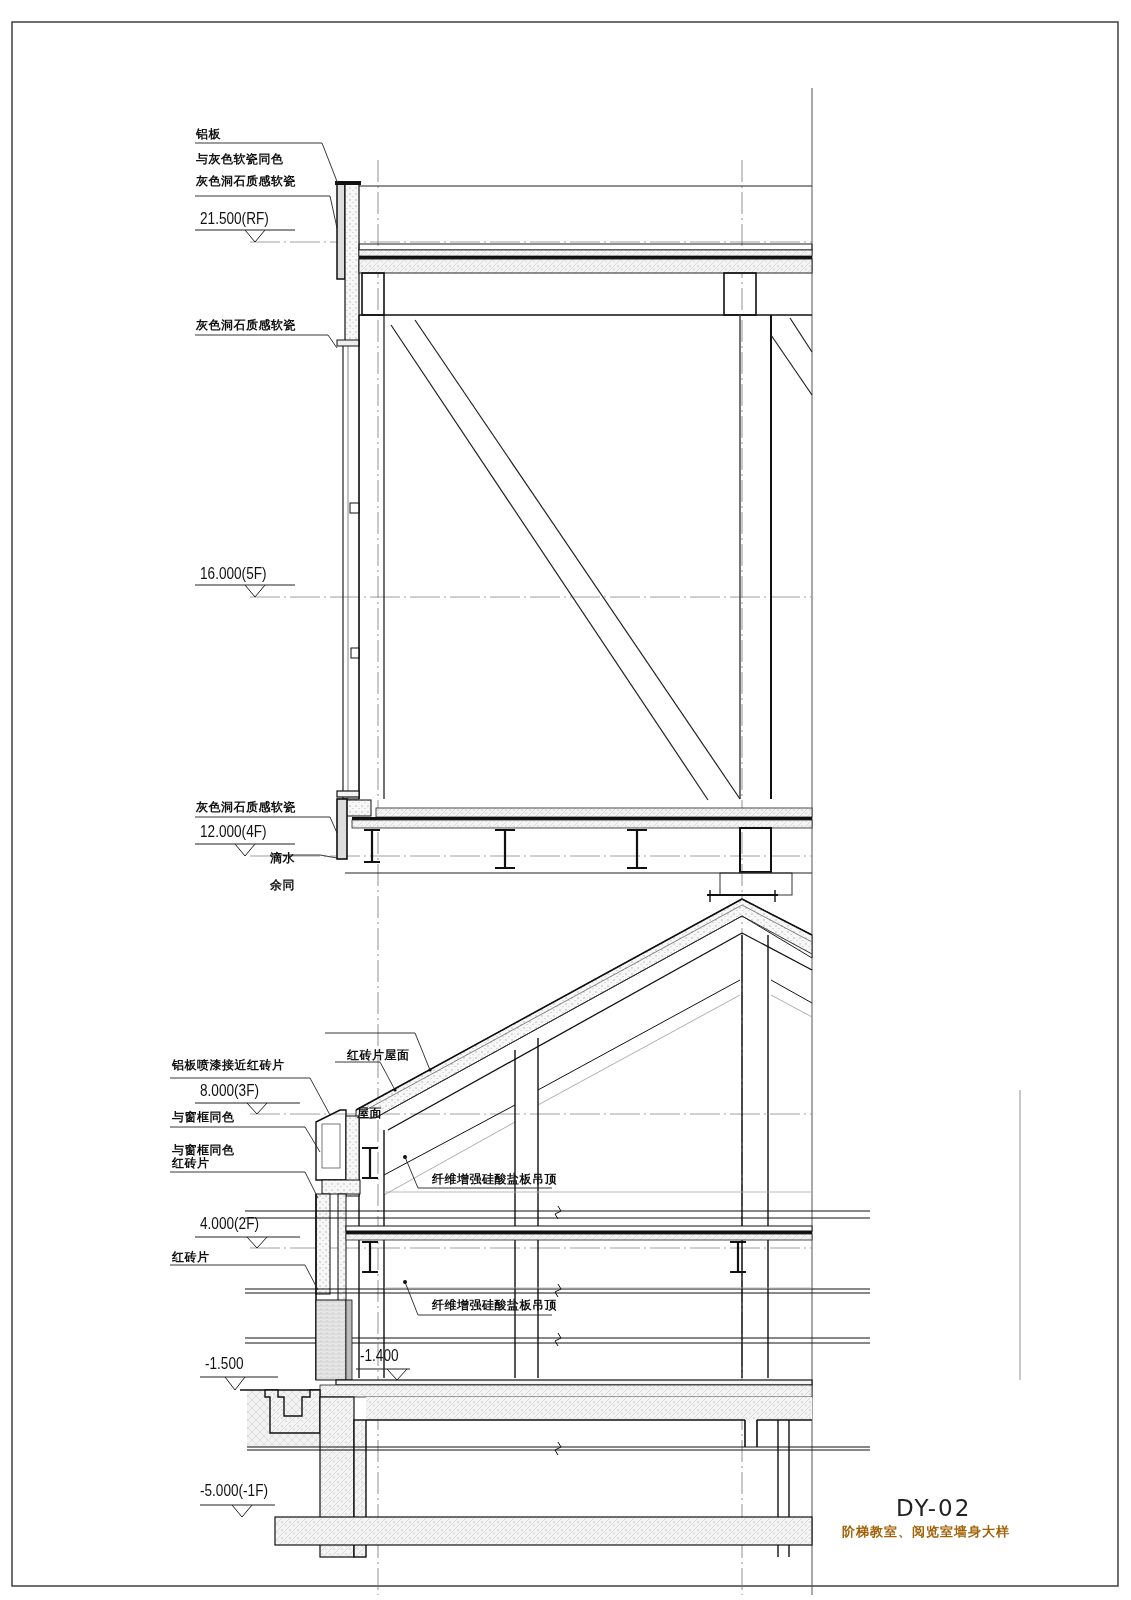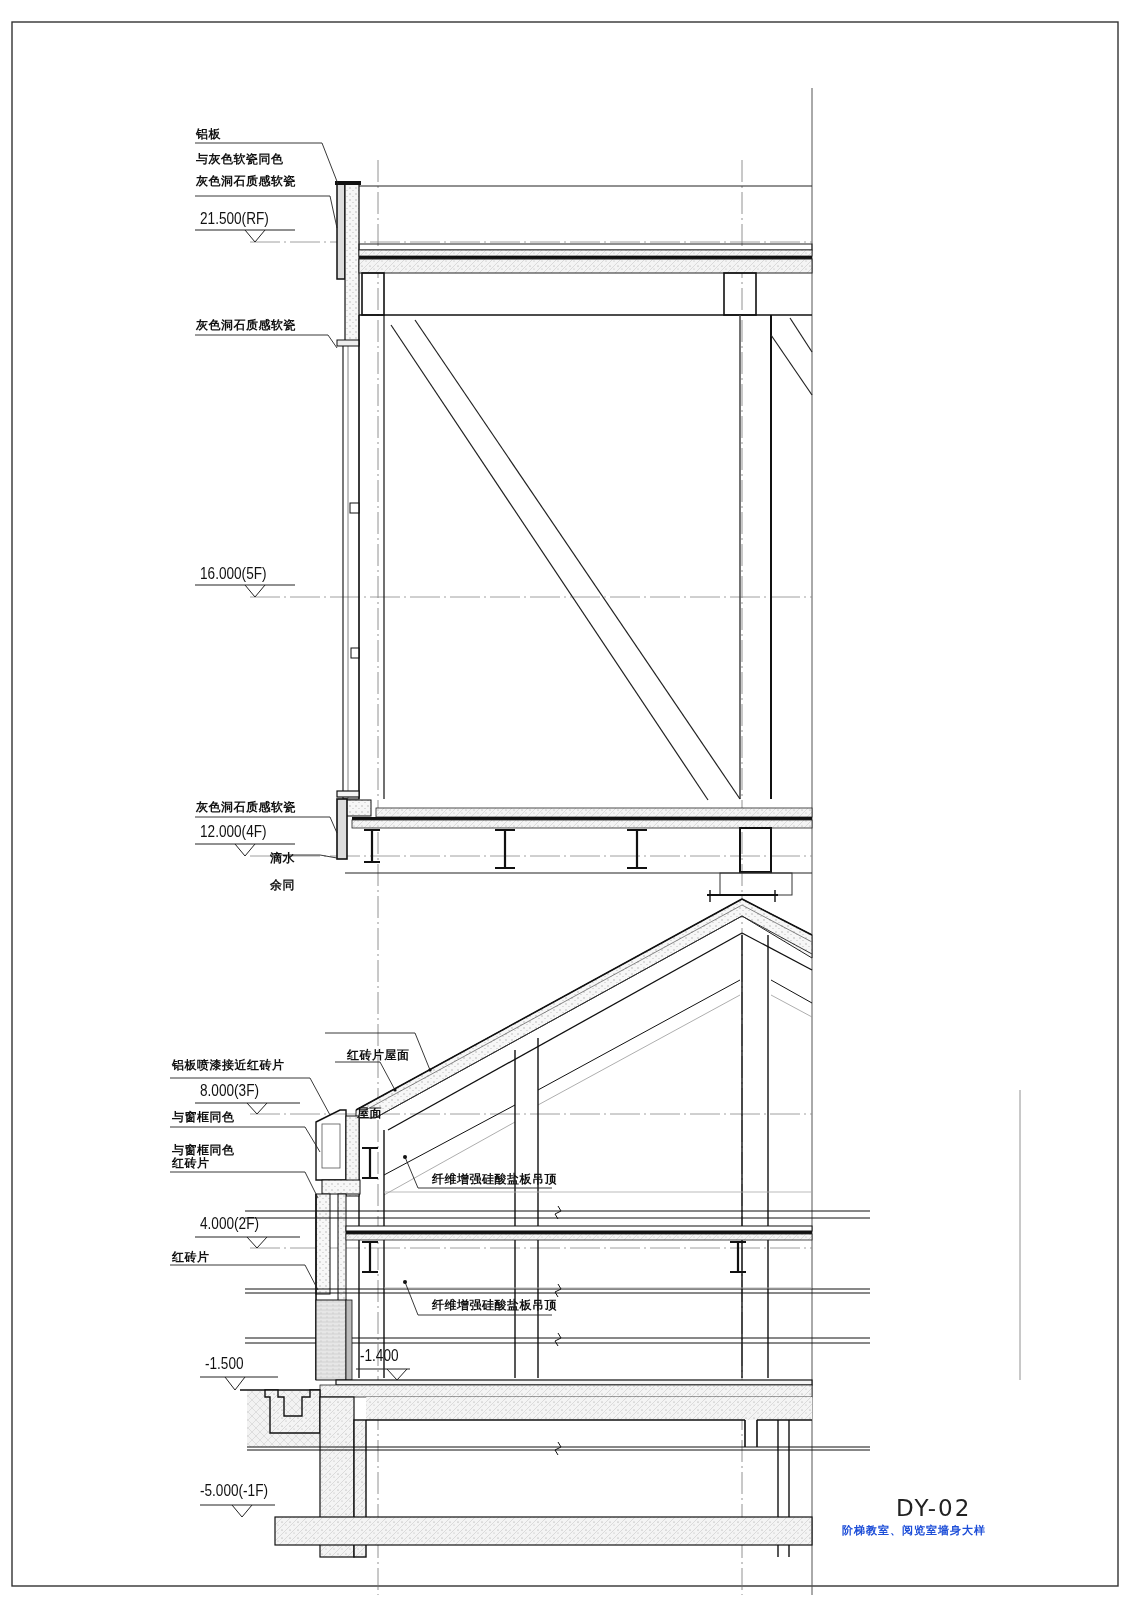--- a/index.html
+++ b/index.html
@@ -5,22 +5,22 @@
   html, body { margin: 0; padding: 0; background: #ffffff; }
   body { width: 1131px; height: 1600px; position: relative; overflow: hidden;
          font-family: "DejaVu Sans", sans-serif; }
   #sheet { position: absolute; left: 0; top: 0; width: 1131px; height: 1600px; }
   .lbl { position: absolute; font-family: "DejaVu Sans", sans-serif; font-size: 12px;
          color: #111; white-space: nowrap; line-height: 14px; font-weight: bold; letter-spacing: 0.5px; }
   .elev { position: absolute; font-family: "Liberation Sans", sans-serif; font-size: 16px;
           color: #111; white-space: nowrap; line-height: 18px; transform: scaleX(0.85); transform-origin: left top; }
   .title-code { position: absolute; font-family: "DejaVu Sans", sans-serif; font-size: 23px;
                 color: #222; letter-spacing: 2px; font-weight: normal; }
-  .title-name { position: absolute; font-family: "DejaVu Sans", sans-serif; font-size: 11px;
-                color: #1d4ed8; font-weight: bold; letter-spacing: 1px; }
+  .title-name { position: absolute; font-family: "DejaVu Sans", sans-serif; font-size: 13px;
+                color: #a16207; font-weight: bold; letter-spacing: 1px; }
 </style>
 </head>
 <body>
 
 <svg id="sheet" width="1131" height="1600" viewBox="0 0 1131 1600" xmlns="http://www.w3.org/2000/svg">
   <defs>
     <pattern id="concrete" width="8" height="8" patternUnits="userSpaceOnUse">
       <rect width="8" height="8" fill="#f4f4f4"></rect>
       <path d="M0 8 L8 0" stroke="#c8c8c8" stroke-width="0.6"></path>
       <circle cx="2" cy="2" r="0.6" fill="#999"></circle>

